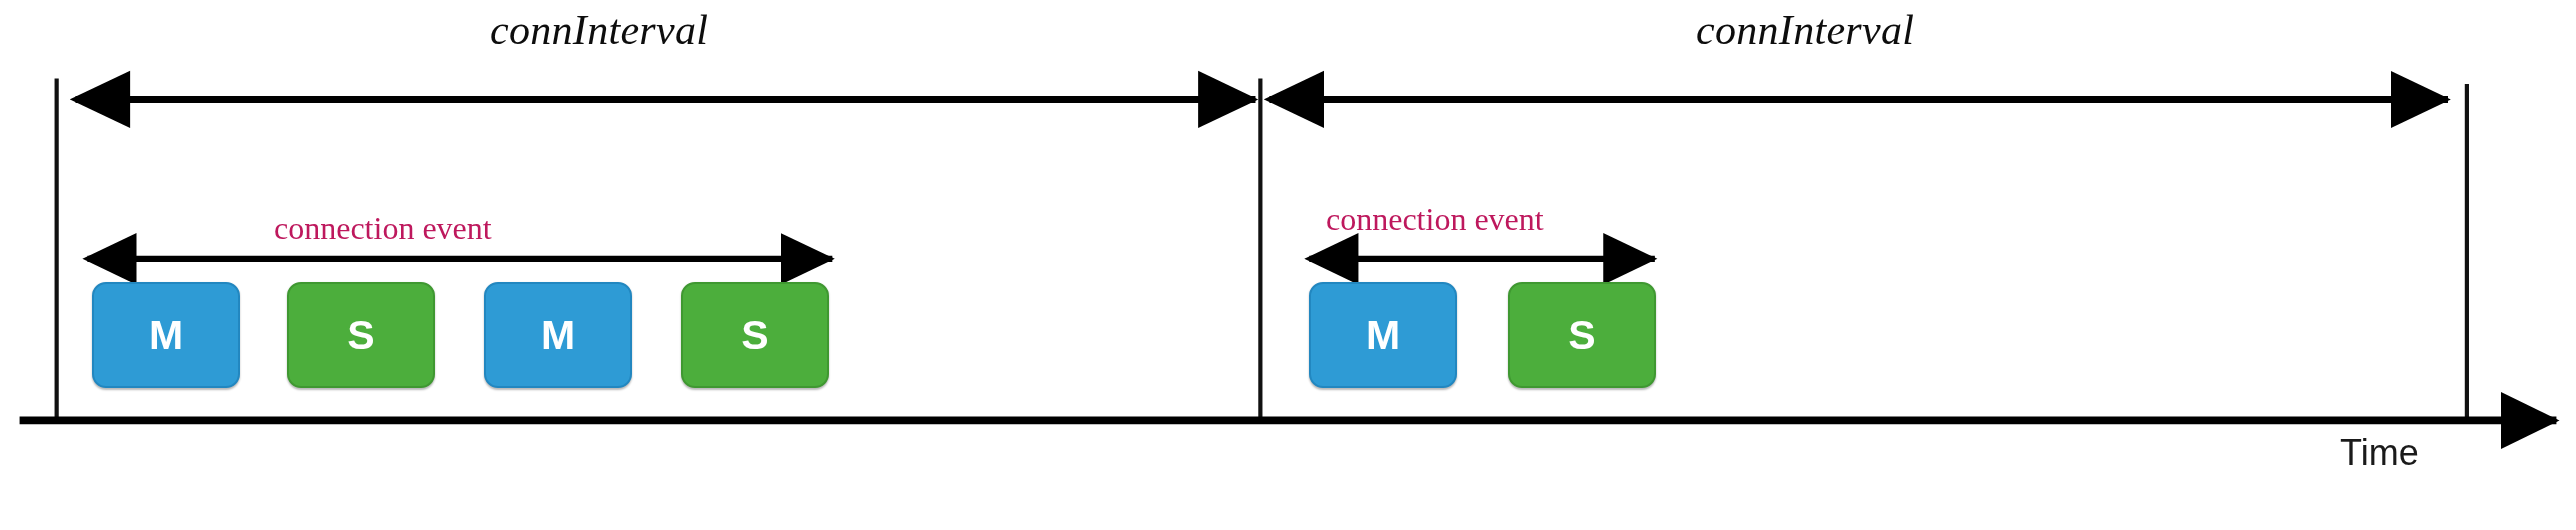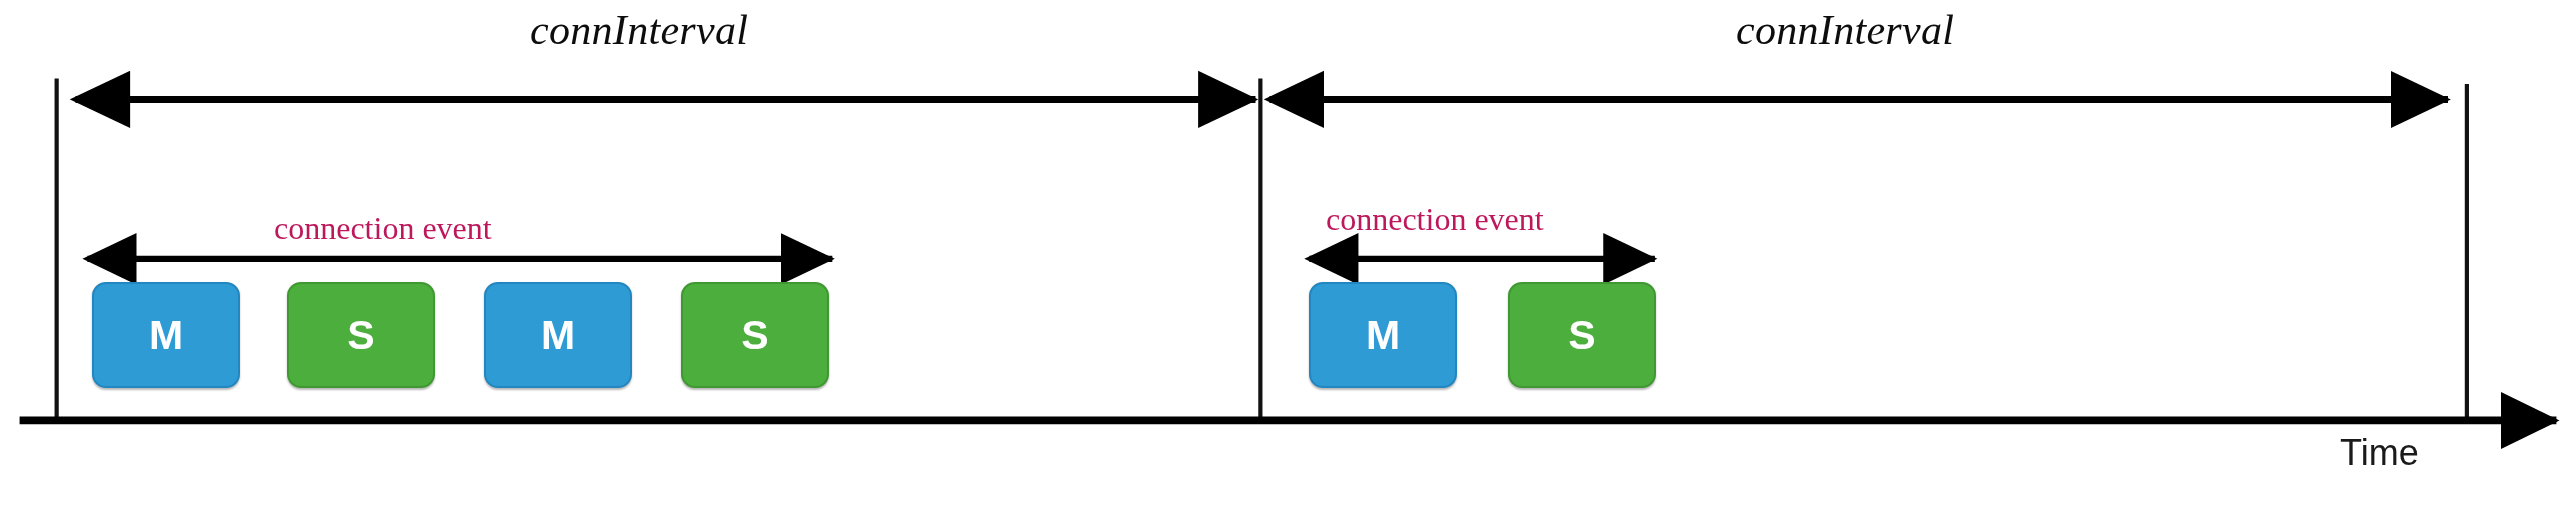--- a/index.html
+++ b/index.html
@@ -24,21 +24,20 @@
     display: block;
   }
   .label-interval {
     position: absolute;
     font-family: "Liberation Serif", serif;
     font-style: italic;
     font-size: 42px;
     color: #0d0d0d;
     white-space: nowrap;
     letter-spacing: 0.3px;
-    margin-left: 40px;
   }
   .label-event {
     position: absolute;
     font-family: "Liberation Serif", serif;
     font-style: normal;
     font-size: 32px;
     color: #be185d;
     white-space: nowrap;
   }
   .label-axis {

